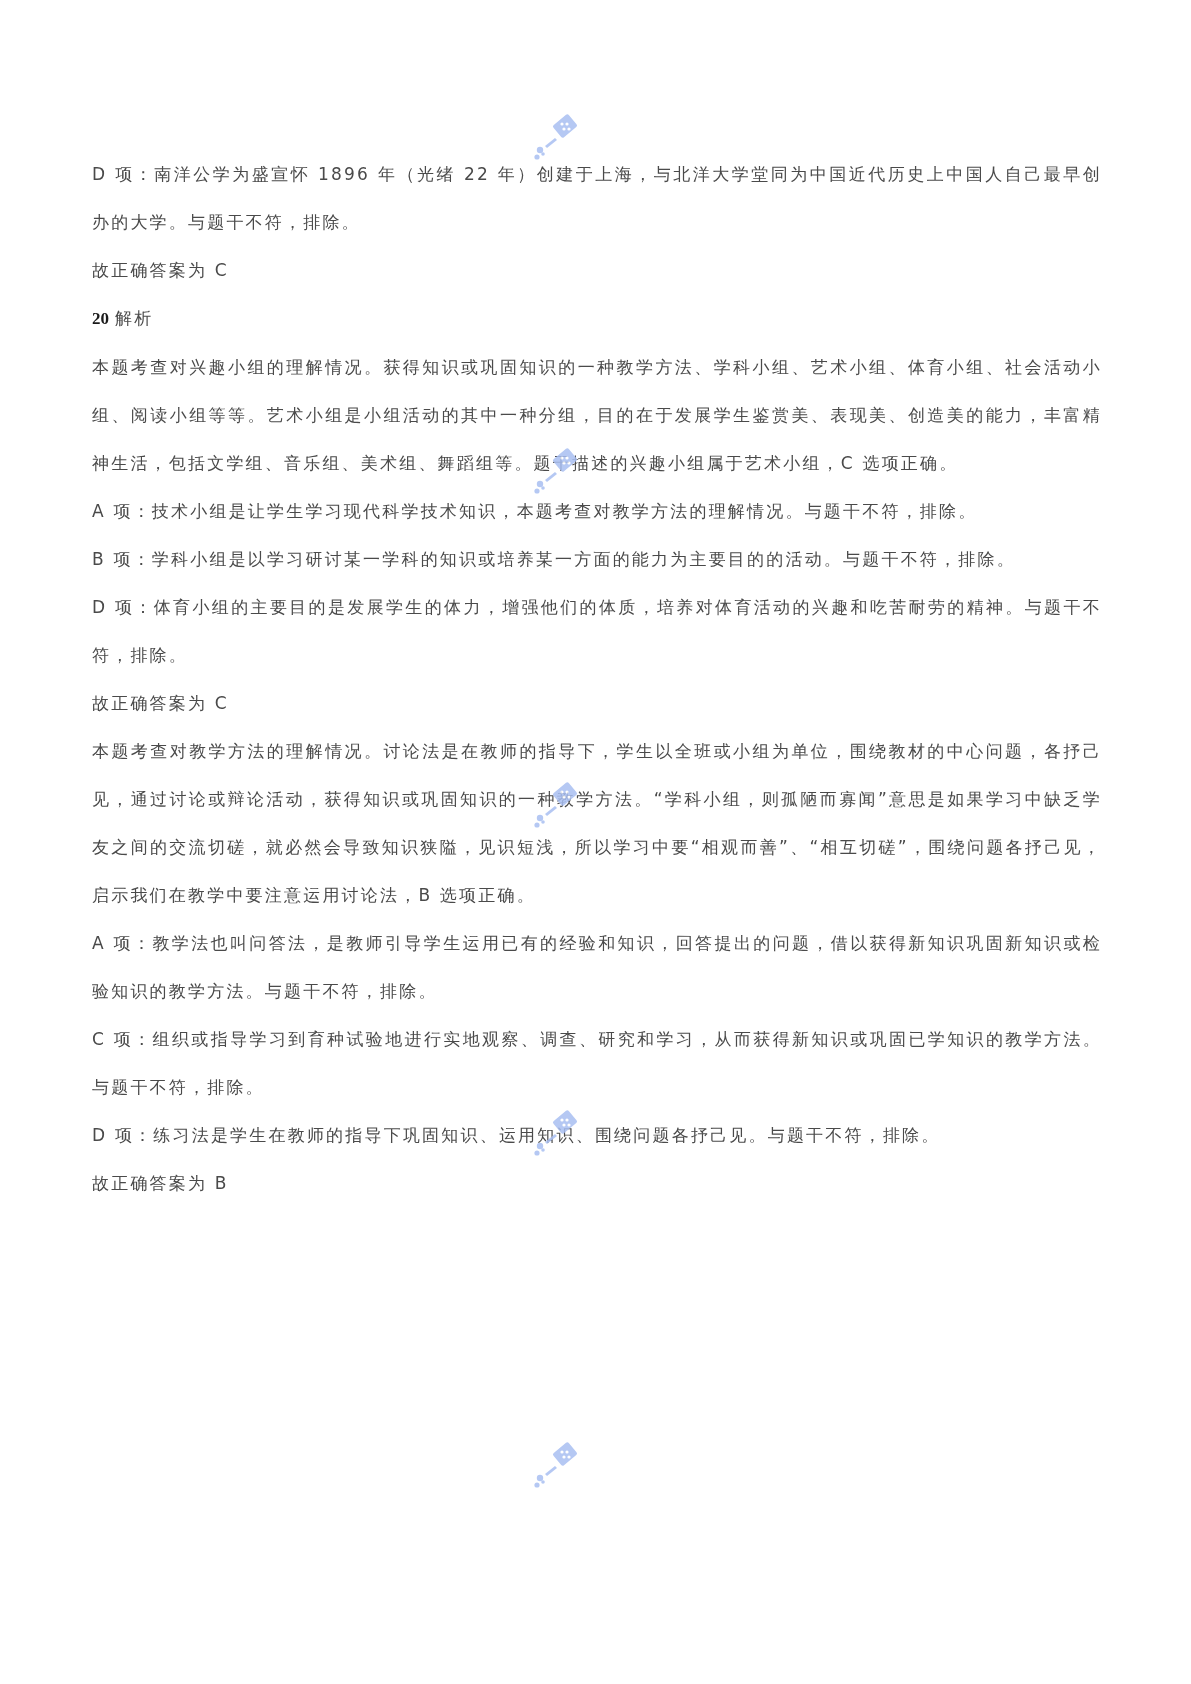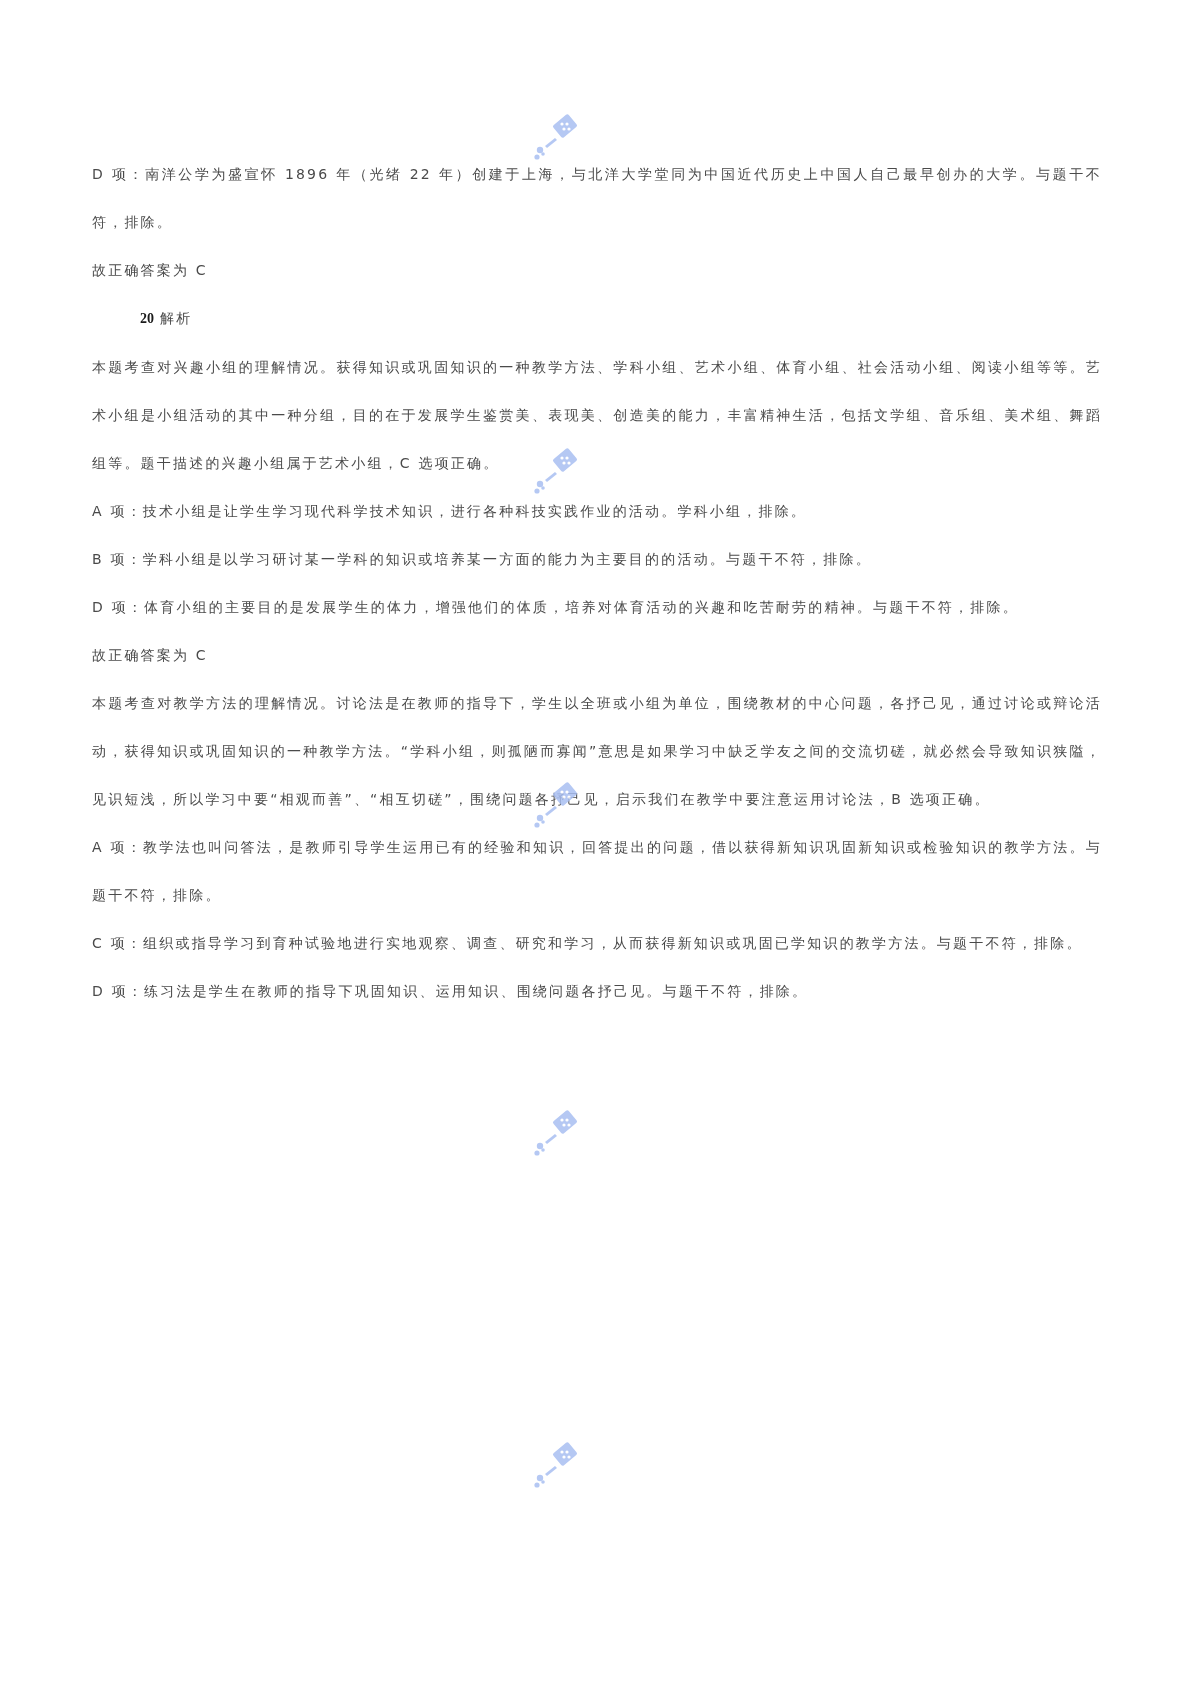--- a/index.html
+++ b/index.html
@@ -13,63 +13,63 @@
       position: relative;
       overflow: hidden;
       font-family: "DejaVu Sans", "Liberation Sans", sans-serif;
     }
     .page {
       position: absolute;
       left: 92px;
       top: 150px;
       width: 1010px;
       color: #4a4a4a;
-      font-size: 14px;
+      font-size: 17px;
       line-height: 48px;
       letter-spacing: 2.2px;
     }
     .para {
       margin: 0;
       text-align: justify;
     }
     .heading {
       margin: 0;
       color: #4a4a4a;
     }
     .heading .num {
       font-family: "Liberation Serif", "DejaVu Serif", serif;
       font-weight: bold;
       color: #1a1a1a;
       letter-spacing: 0;
       margin-right: 6px;
-      margin-left: 48px;
     }
     .watermark {
       position: absolute;
       width: 52px;
       height: 52px;
       pointer-events: none;
     }
   </style>
 </head>
 <body>
 
 <div class="page">
   <p class="para">D 项：南洋公学为盛宣怀 1896 年（光绪 22 年）创建于上海，与北洋大学堂同为中国近代历史上中国人自己最早创办的大学。与题干不符，排除。</p>
   <p class="para">故正确答案为 C</p>
   <p class="heading"><span class="num">20</span><span>解析</span></p>
   <p class="para">本题考查对兴趣小组的理解情况。获得知识或巩固知识的一种教学方法、学科小组、艺术小组、体育小组、社会活动小组、阅读小组等等。艺术小组是小组活动的其中一种分组，目的在于发展学生鉴赏美、表现美、创造美的能力，丰富精神生活，包括文学组、音乐组、美术组、舞蹈组等。题干描述的兴趣小组属于艺术小组，C 选项正确。</p>
-  <p class="para">A 项：技术小组是让学生学习现代科学技术知识，进行各种科技实践作业的活动。学科小组，排除。</p>
+  <p class="para">A 项：技术小组是让学生学习现代科学技术知识，本题考查对教学方法的理解情况。与题干不符，排除。</p>
   <p class="para">B 项：学科小组是以学习研讨某一学科的知识或培养某一方面的能力为主要目的的活动。与题干不符，排除。</p>
   <p class="para">D 项：体育小组的主要目的是发展学生的体力，增强他们的体质，培养对体育活动的兴趣和吃苦耐劳的精神。与题干不符，排除。</p>
   <p class="para">故正确答案为 C</p>
   <p class="para">本题考查对教学方法的理解情况。讨论法是在教师的指导下，学生以全班或小组为单位，围绕教材的中心问题，各抒己见，通过讨论或辩论活动，获得知识或巩固知识的一种教学方法。“学科小组，则孤陋而寡闻”意思是如果学习中缺乏学友之间的交流切磋，就必然会导致知识狭隘，见识短浅，所以学习中要“相观而善”、“相互切磋”，围绕问题各抒己见，启示我们在教学中要注意运用讨论法，B 选项正确。</p>
   <p class="para">A 项：教学法也叫问答法，是教师引导学生运用已有的经验和知识，回答提出的问题，借以获得新知识巩固新知识或检验知识的教学方法。与题干不符，排除。</p>
   <p class="para">C 项：组织或指导学习到育种试验地进行实地观察、调查、研究和学习，从而获得新知识或巩固已学知识的教学方法。与题干不符，排除。</p>
   <p class="para">D 项：练习法是学生在教师的指导下巩固知识、运用知识、围绕问题各抒己见。与题干不符，排除。</p>
+  <p class="para">故正确答案为 B</p>
 </div>
 
 <div id="wm-layer">
     <svg class="watermark" viewBox="0 0 52 52" xmlns="http://www.w3.org/2000/svg" style="left: 528px; top: 112px;">
     <g fill="#a9bff2" opacity="0.85">
       <rect x="27" y="6" width="20" height="16" rx="2" transform="rotate(-40 37 14)"></rect>
       <circle cx="34" cy="12" r="1.6" fill="#ffffff"></circle>
       <circle cx="39" cy="12" r="1.6" fill="#ffffff"></circle>
       <circle cx="36" cy="17" r="1.6" fill="#ffffff"></circle>
       <circle cx="41" cy="17" r="1.6" fill="#ffffff"></circle>

